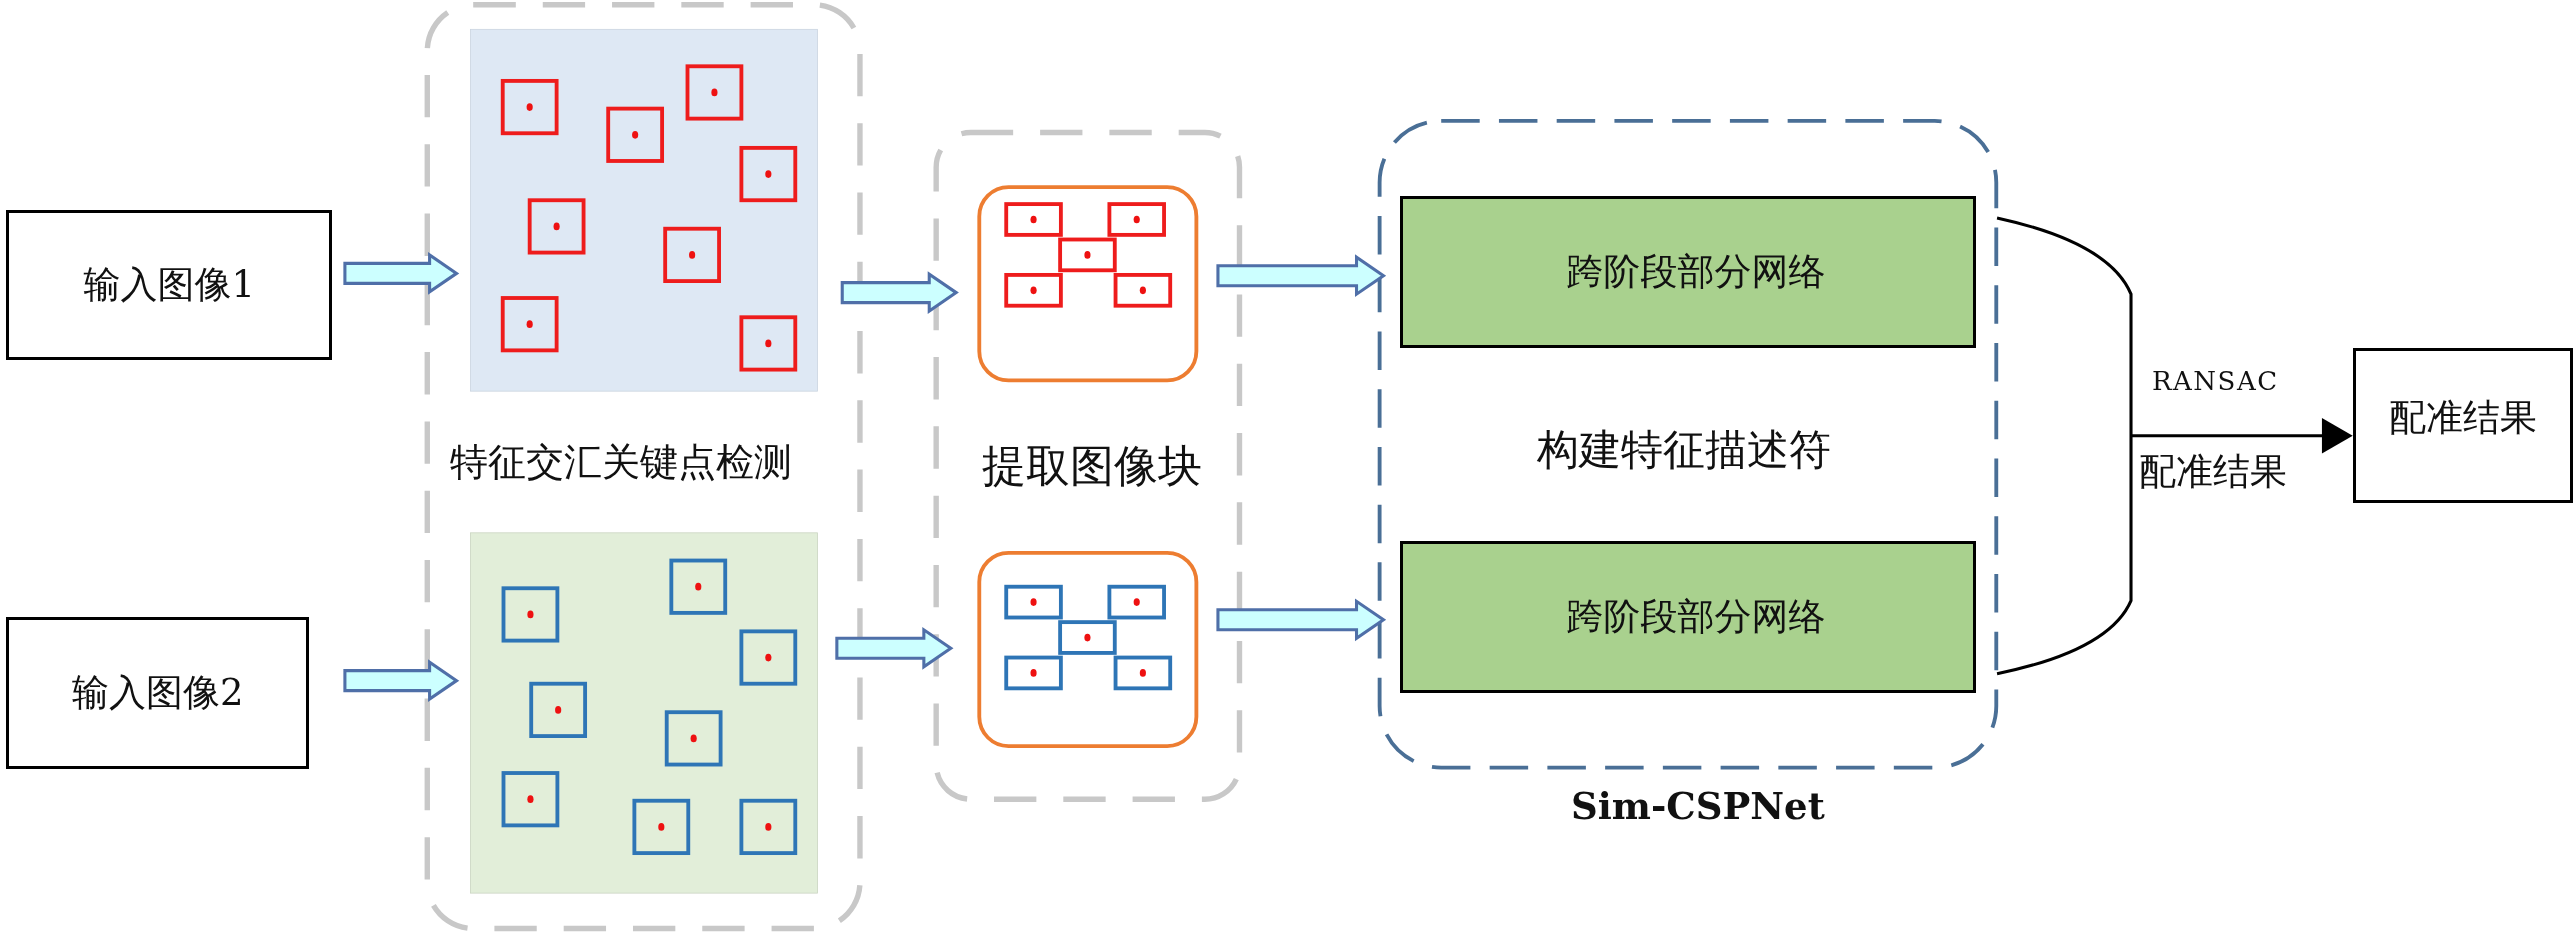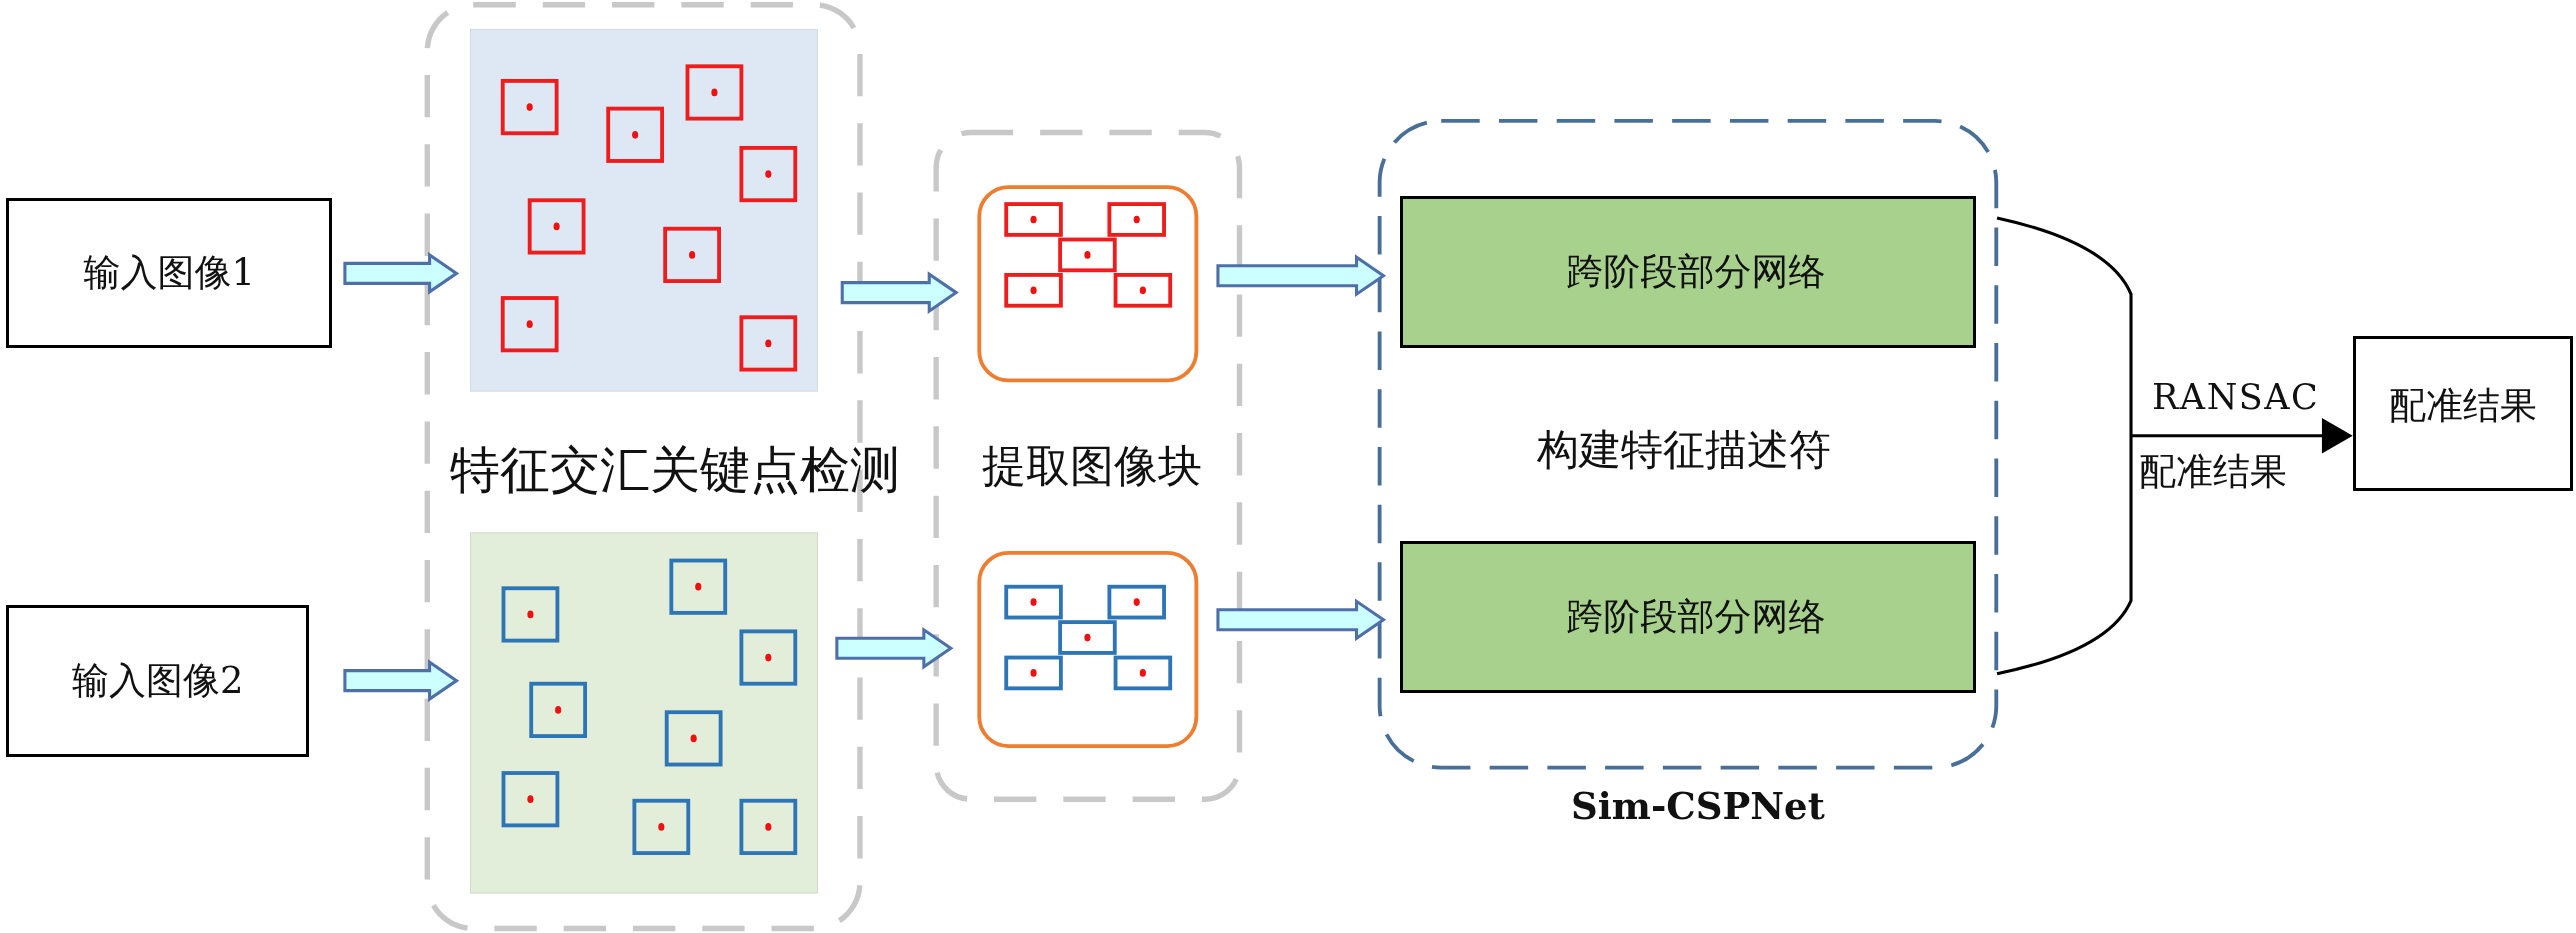--- a/index.html
+++ b/index.html
@@ -1,19 +1,19 @@
 <!DOCTYPE html>
 <html style="font-size:12.3px"><head>
 <meta charset="utf-8">
 <style>
   html,body{margin:0;padding:0;background:#fff;}
   body{width:2576px;height:934px;position:relative;overflow:hidden;font-family:"DejaVu Serif","Liberation Serif",serif;color:#111;}
   svg.canvas{position:absolute;left:0;top:0;}
   .txt{position:absolute;white-space:nowrap;font-family:"DejaVu Serif","Liberation Serif",serif;color:#111;}
-  .box{position:absolute;box-sizing:border-box;border:3.1px solid #000;background:#fff;display:flex;align-items:center;justify-content:center;}
+  .box{position:absolute;box-sizing:border-box;border:3.1px solid #000;background:#fff;display:flex;align-items:center;justify-content:center;margin-top:12px;}
   .box span{font-size:37px;}
   .green{position:absolute;box-sizing:border-box;border:3.1px solid #000;background:#a9d18e;display:flex;align-items:center;justify-content:center;padding-left:16px;}
   .green span{font-size:37px;}
 </style>
 </head>
 <body>
 
 <svg class="canvas" width="2576" height="934" viewBox="0 0 3346 1213">
 
   <rect x="555" y="6" width="562" height="1200" rx="60" fill="none" stroke="#c8c8c8" stroke-width="7" stroke-dasharray="55 35"></rect>
@@ -103,31 +103,31 @@
   <polygon points="3016,543 3056,566 3016,589" fill="#000"></polygon>
 </svg>
 
 <div class="box" style="left:6.2px;top:198px;width:326px;height:150px;">
   <span>输入图像1</span>
 </div>
 <div class="box" style="left:6.2px;top:605px;width:303px;height:152px;">
   <span>输入图像2</span>
 </div>
 
-<div class="txt" style="left:450px;top:437px;font-size:50px;">特征交汇关键点检测</div>
+<div class="txt" style="left:450px;top:437px;font-size:38px;">特征交汇关键点检测</div>
 <div class="txt" style="left:982px;top:437px;font-size:44px;">提取图像块</div>
 
 <div class="green" style="left:1400px;top:196px;width:576px;height:152px;">
   <span>跨阶段部分网络</span>
 </div>
 <div class="green" style="left:1400px;top:541px;width:576px;height:152px;">
   <span>跨阶段部分网络</span>
 </div>
 <div class="txt" style="left:1537px;top:422px;font-size:42px;">构建特征描述符</div>
 <div class="txt" style="left:1571px;top:784px;font-size:37px;font-weight:bold;">Sim-CSPNet</div>
 
-<div class="txt" style="left:2152px;top:377px;font-size:35px;letter-spacing:1.5px;">RANSAC</div>
+<div class="txt" style="left:2152px;top:366px;font-size:26px;letter-spacing:1.5px;">RANSAC</div>
 <div class="txt" style="left:2139px;top:447px;font-size:37px;">配准结果</div>
 
 <div class="box" style="left:2353px;top:336px;width:220px;height:155px;">
   <span style="margin-top:-15.4px;">配准结果</span>
 </div>
 
 
 </body></html>

